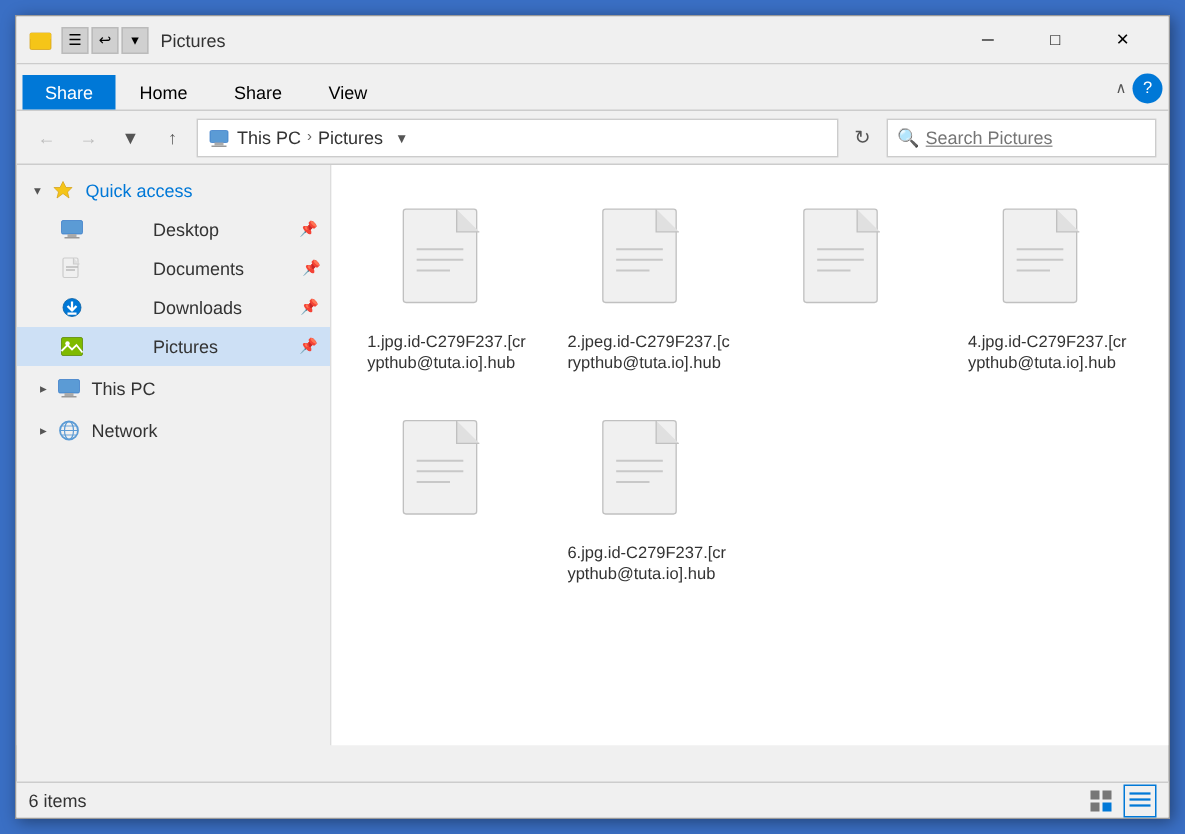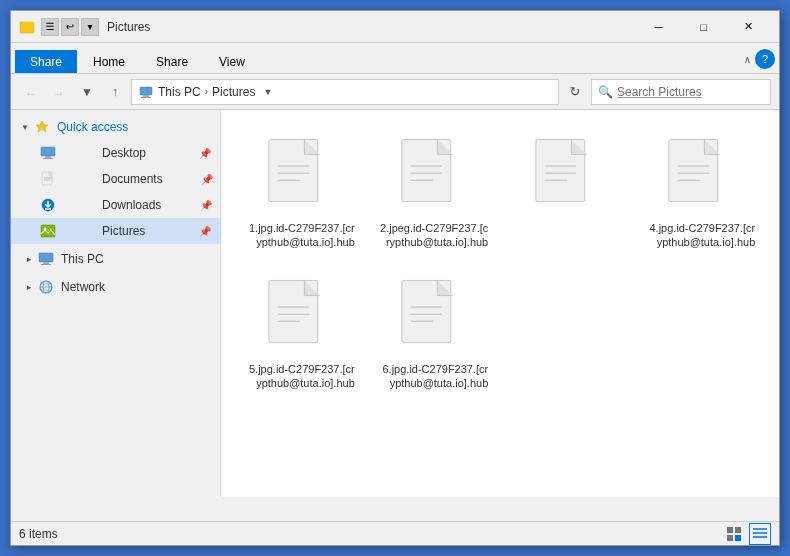--- a/index.html
+++ b/index.html
@@ -305,21 +305,21 @@
     .file-icon {
       width: 80px;
       height: 80px;
       position: relative;
       margin-bottom: 6px;
     }
     .file-icon svg { width: 80px; height: 80px; }
     .file-name {
       font-size: 11px;
       color: #333;
-      text-align: right;
+      text-align: left;
       line-height: 1.3;
       word-break: break-all;
       max-width: 110px;
     }
 
     
     .status-bar {
       height: 24px;
       background: #f0f0f0;
       border-top: 1px solid #ccc;
@@ -562,21 +562,20 @@
           </div>
           <div class="file-item">
             <div class="file-icon">
       <svg viewBox="0 0 80 90" xmlns="http://www.w3.org/2000/svg">
         <rect x="5" y="5" width="55" height="70" rx="2" class="doc-icon-bg"></rect>
         <polyline points="45,5 45,22 62,22" fill="#e0e0e0" stroke="#c0c0c0" stroke-width="1"></polyline>
         <line x1="15" y1="35" x2="50" y2="35" class="doc-icon-line"></line>
         <line x1="15" y1="43" x2="50" y2="43" class="doc-icon-line"></line>
         <line x1="15" y1="51" x2="40" y2="51" class="doc-icon-line"></line>
       </svg></div>
-            <div class="file-name">5.jpg.id-C279F237.[crypthub@tuta.io].hub</div>
           </div>
           <div class="file-item">
             <div class="file-icon">
       <svg viewBox="0 0 80 90" xmlns="http://www.w3.org/2000/svg">
         <rect x="5" y="5" width="55" height="70" rx="2" class="doc-icon-bg"></rect>
         <polyline points="45,5 45,22 62,22" fill="#e0e0e0" stroke="#c0c0c0" stroke-width="1"></polyline>
         <line x1="15" y1="35" x2="50" y2="35" class="doc-icon-line"></line>
         <line x1="15" y1="43" x2="50" y2="43" class="doc-icon-line"></line>
         <line x1="15" y1="51" x2="40" y2="51" class="doc-icon-line"></line>
       </svg></div>

